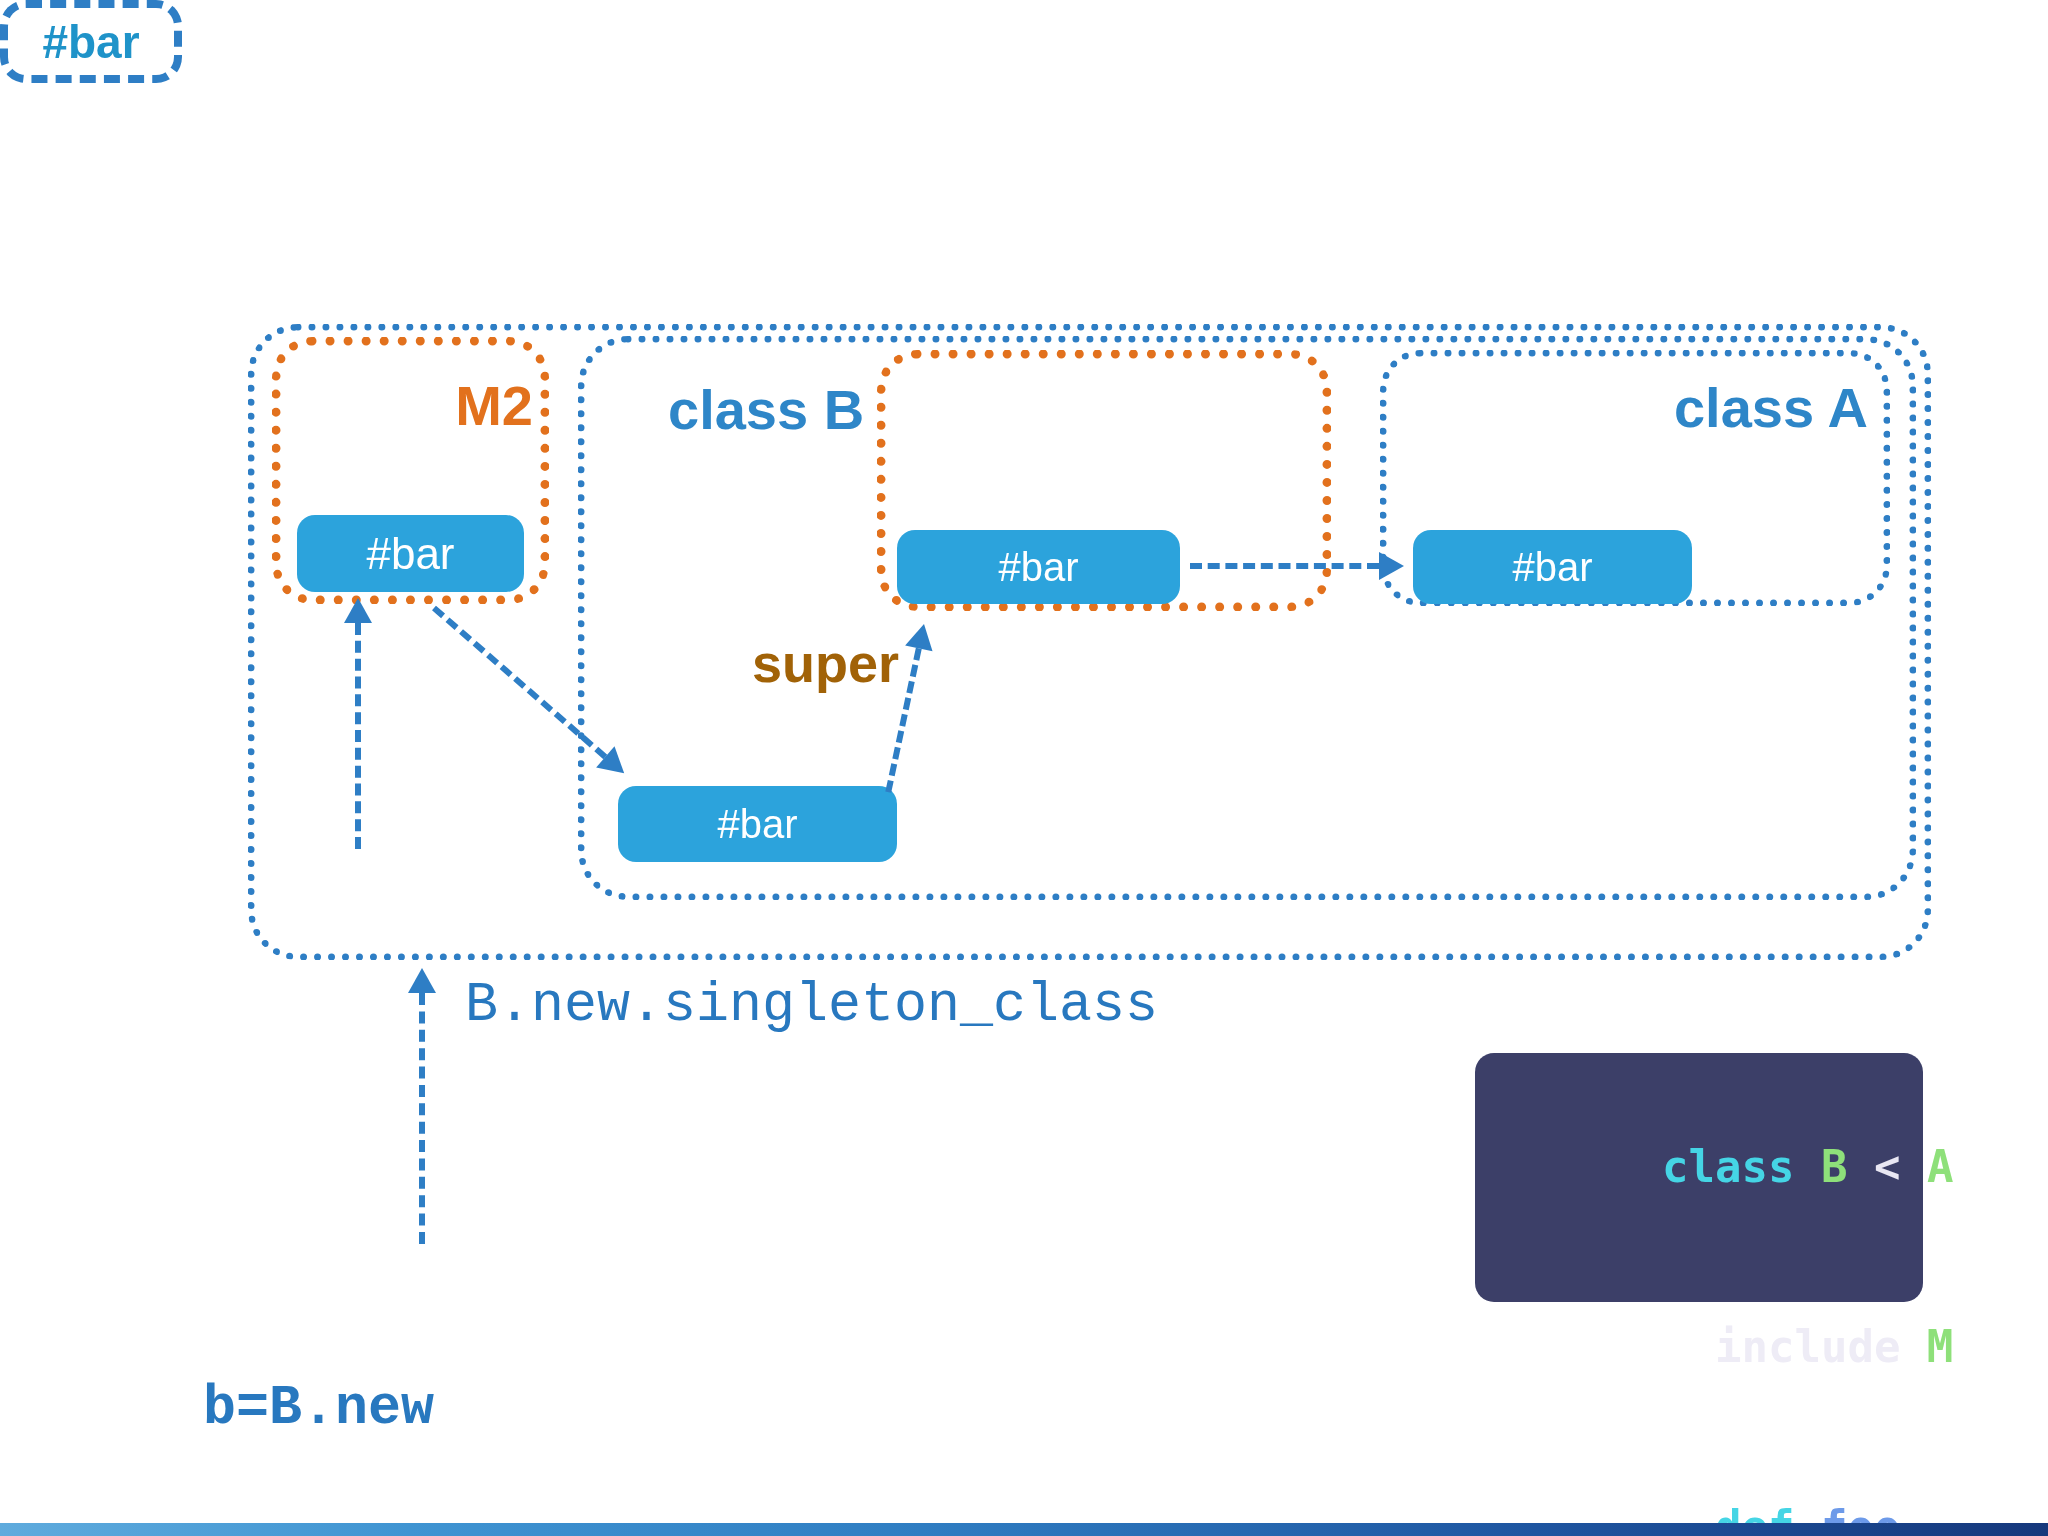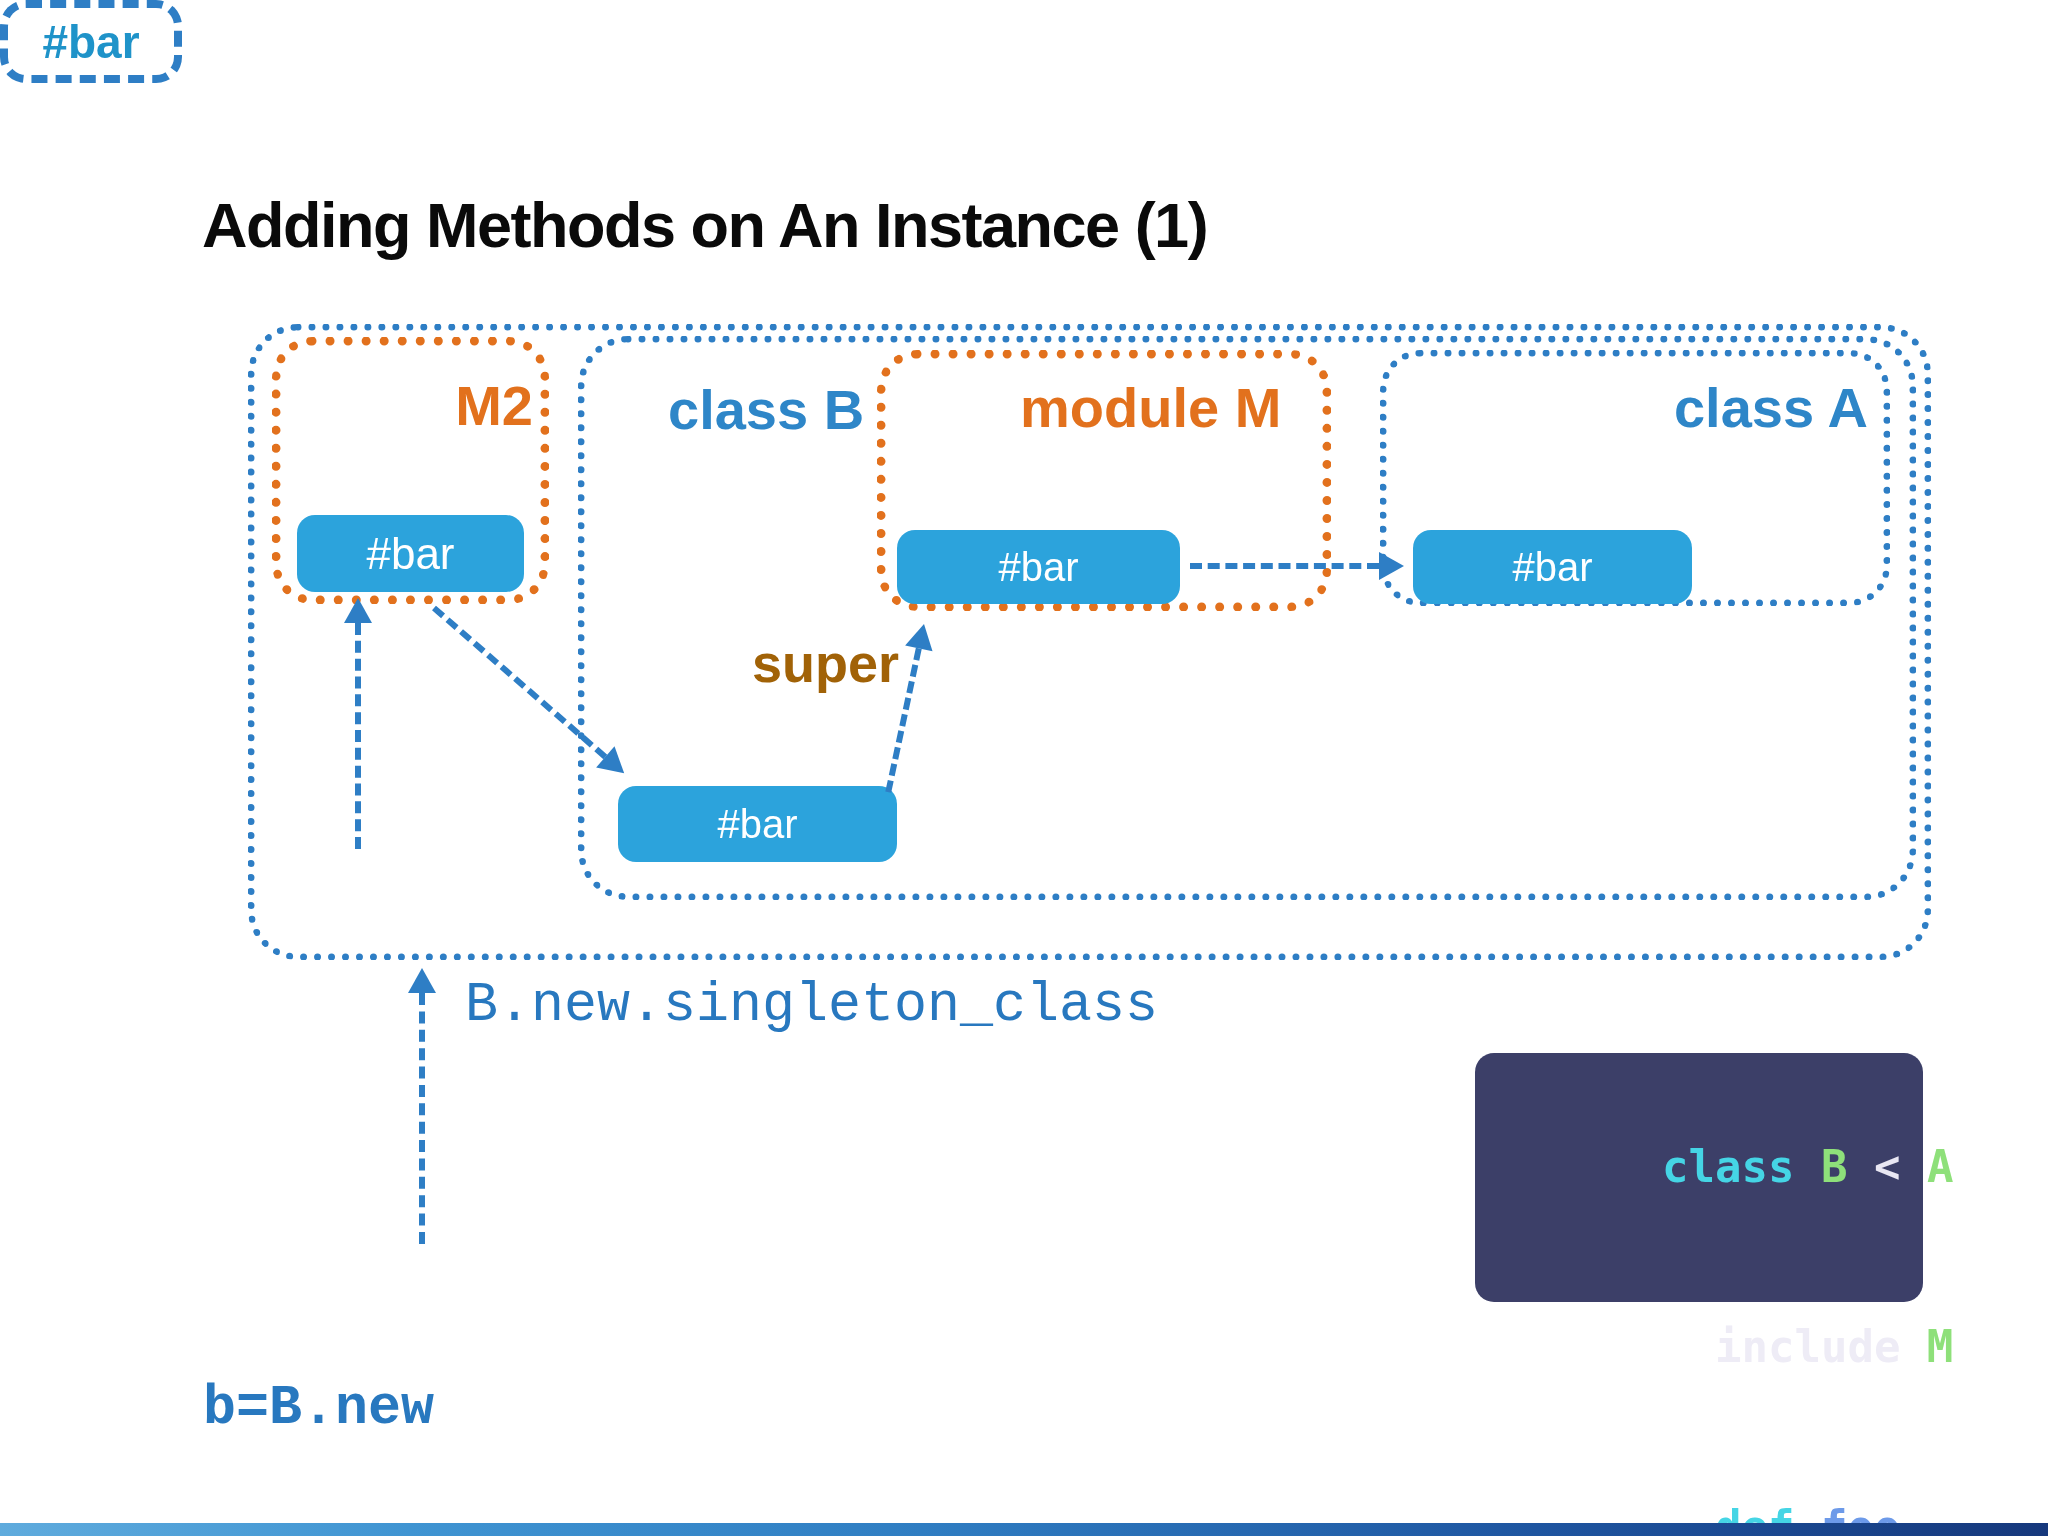--- a/index.html
+++ b/index.html
@@ -126,38 +126,36 @@
     position:absolute; left:0; top:1523px; width:2048px; height:13px;
     background:linear-gradient(to right,
       #5fabdd 0%, #3f94d2 20%, #2f7dc2 45%, #1e55a0 75%, #16387c 100%);
   }
 </style>
 </head>
 <body>
 
 <div class="stage">
 
-  <div class="title">Adding Methods on An Instance (1)</div>
 
   <div class="box outer-box"></div>
 
   <div class="box m2-box"></div>
   <div class="boxlabel lbl-orange m2-label">M2</div>
   <div class="chip chip-m2">
     <span>#bar</span>
   </div>
 
   <div class="box classb-box"></div>
   <div class="boxlabel lbl-blue classb-label">class B</div>
   <div class="chip chip-classb">
     <span>#bar</span>
   </div>
 
   <div class="box modulem-box"></div>
-  <div class="boxlabel lbl-orange modulem-label">module M</div>
   <div class="chip chip-modulem">
     <span>#bar</span>
   </div>
 
   <div class="box classa-box"></div>
   <div class="boxlabel lbl-blue classa-label">class A</div>
   <div class="chip chip-classa">
     <span>#bar</span>
   </div>
 

